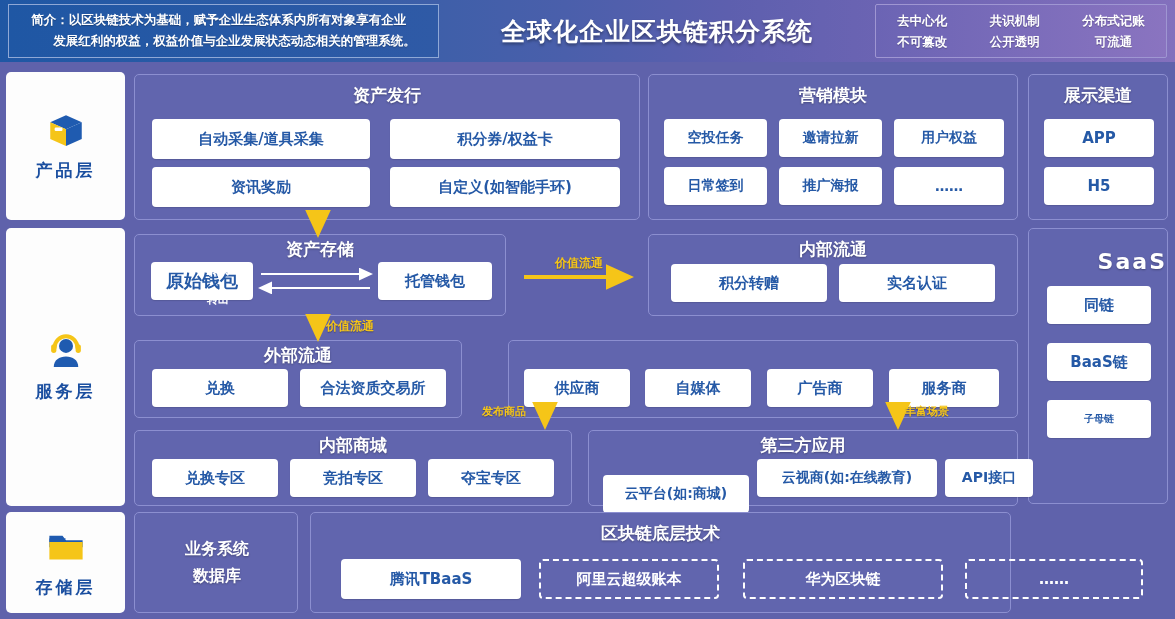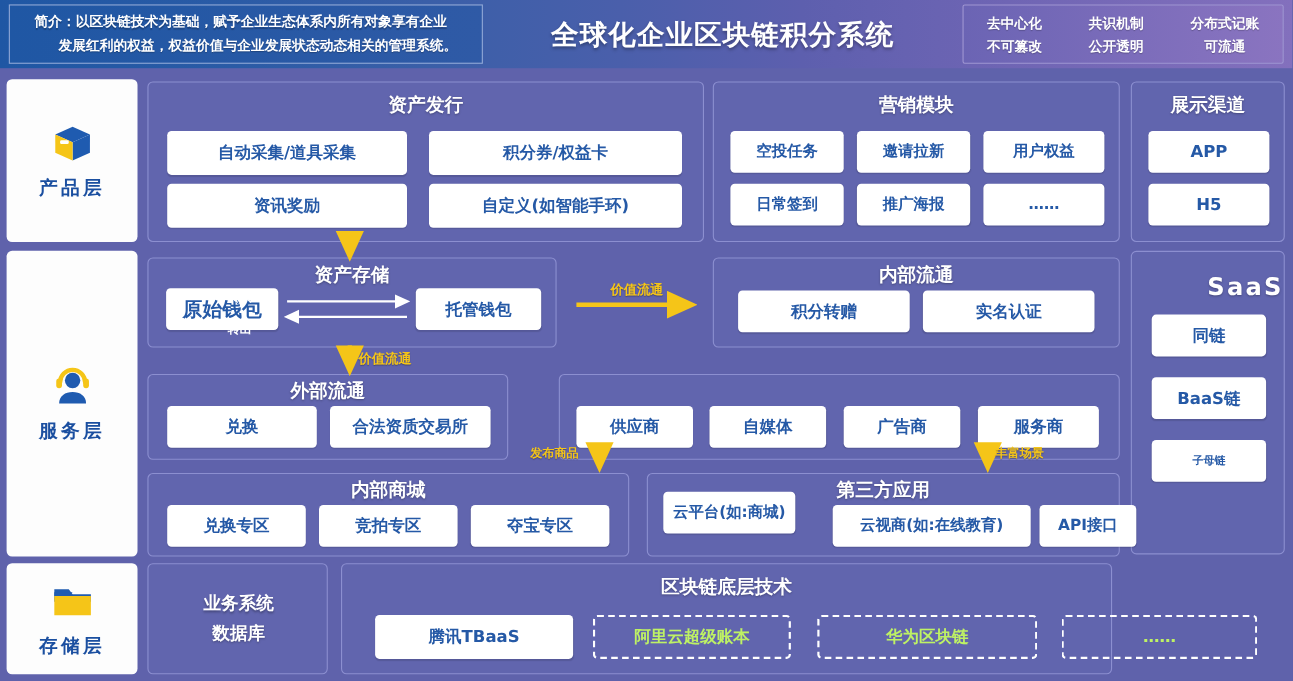--- a/index.html
+++ b/index.html
@@ -66,21 +66,21 @@
     text-align: center; color: #ffffff; font-weight: 700; font-size: 17px;
     text-shadow: 0 1px 2px rgba(0,0,0,.3);
   }
   .chip {
     background: #ffffff; border-radius: 4px;
     display: flex; align-items: center; justify-content: center;
     color: #2559a6; font-weight: 700; text-align: center;
     box-shadow: 0 1px 1px rgba(0,0,0,.12);
   }
   .chip.dashed {
-    background: transparent; border: 2px dashed #ffffff; color: #bef264;
+    background: transparent; border: 2px dashed #ffffff; color: #ffffff;
     box-shadow: none;
   }
   .plain-text {
     position: absolute; color: #ffffff; font-weight: 700; font-size: 16px;
     text-align: center; text-shadow: 0 1px 2px rgba(0,0,0,.3);
   }
 
   
   .arrow-label {
     position: absolute; color: #f5c518; font-size: 11px; font-weight: 700;
@@ -212,21 +212,21 @@
 
   <div class="panel" style="left:134px; top:430px; width:438px; height:76px;">
     <div class="panel-title" style="margin-top:3px;">内部商城</div>
     <div class="chip" style="position:absolute; left:17px; top:28px; width:126px; height:38px; font-size:15px;">兑换专区</div>
     <div class="chip" style="position:absolute; left:155px; top:28px; width:126px; height:38px; font-size:15px;">竞拍专区</div>
     <div class="chip" style="position:absolute; left:293px; top:28px; width:126px; height:38px; font-size:15px;">夺宝专区</div>
   </div>
 
   <div class="panel" style="left:588px; top:430px; width:430px; height:76px;">
     <div class="panel-title" style="margin-top:3px;">第三方应用</div>
-    <div class="chip" style="position:absolute; left:14px; top:16px; width:120px; height:38px; font-size:14px;">云平台(如:商城)</div>
+    <div class="chip" style="position:absolute; left:14px; top:44px; width:146px; height:38px; font-size:14px;">云平台(如:商城)</div>
     <div class="chip" style="position:absolute; left:168px; top:28px; width:180px; height:38px; font-size:14px;">云视商(如:在线教育)</div>
     <div class="chip" style="position:absolute; left:356px; top:28px; width:88px; height:38px; font-size:14px;">API接口</div>
   </div>
 
   <div class="panel" style="left:134px; top:512px; width:164px; height:101px;">
     <div class="plain-text" style="left:0; top:26px; width:164px;">业务系统</div>
     <div class="plain-text" style="left:0; top:53px; width:164px;">数据库</div>
   </div>
 
   <div class="panel" style="left:310px; top:512px; width:701px; height:101px;">

